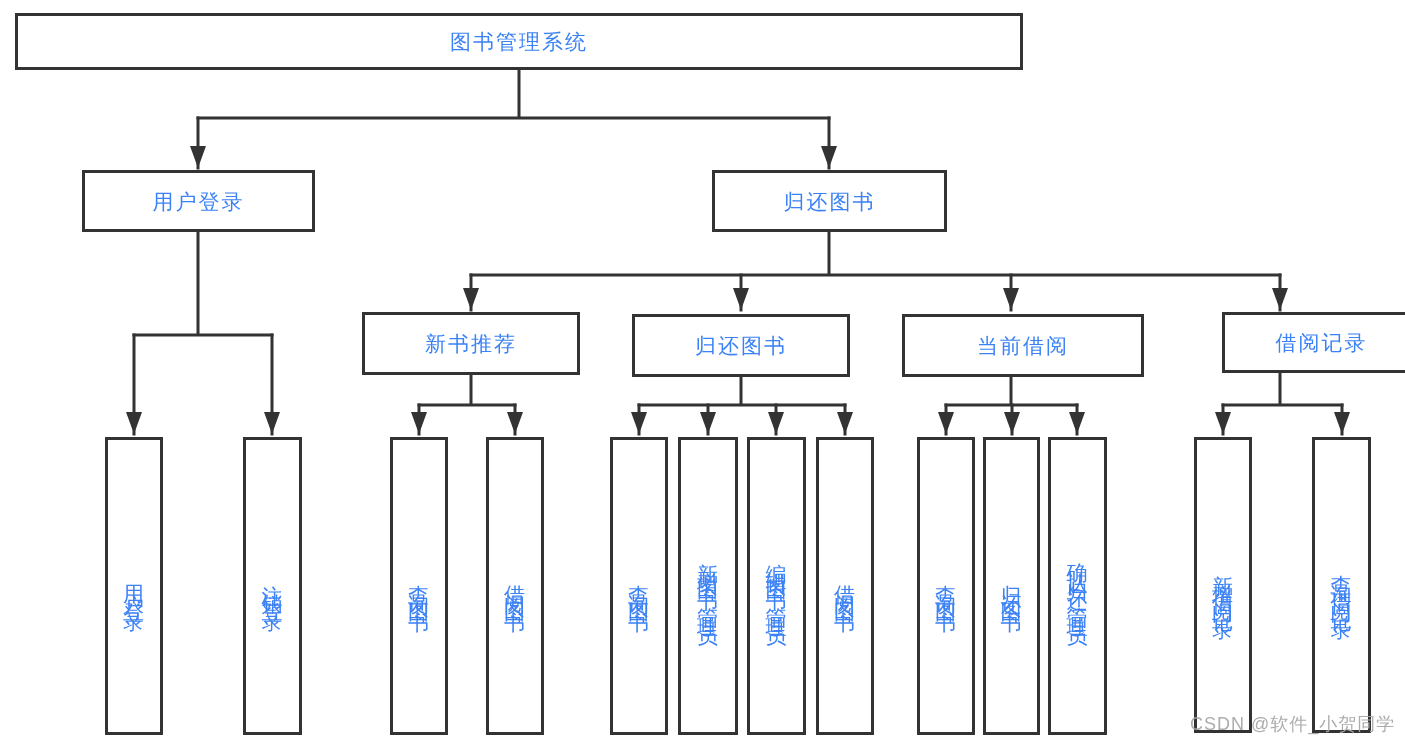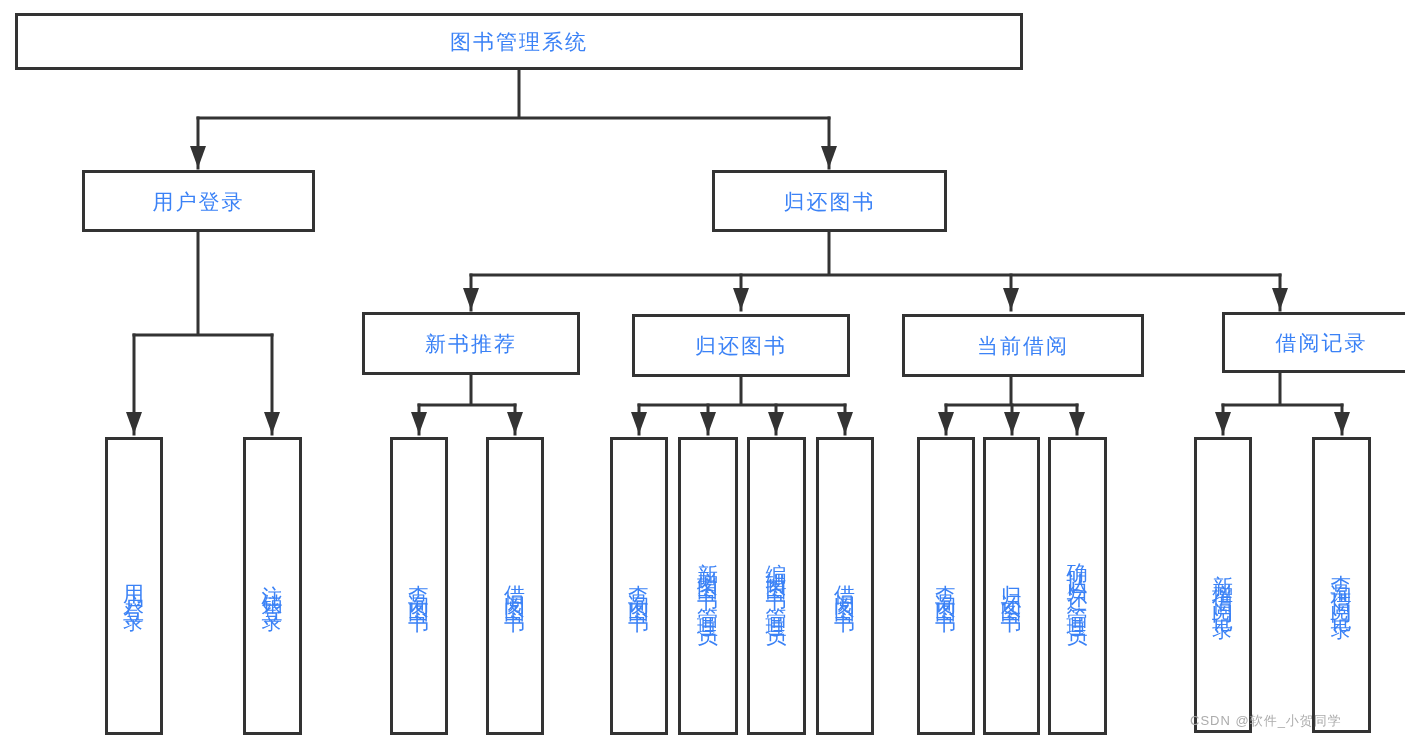--- a/index.html
+++ b/index.html
@@ -15,21 +15,21 @@
     z-index:2;color:#3b82f6;
   }
   .node.h span{
     font-size:21px;letter-spacing:2px;white-space:nowrap;line-height:1;
   }
   .node.v span{
     writing-mode:vertical-rl;text-orientation:upright;
     font-size:21px;letter-spacing:9px;line-height:1;
   }
   .watermark{
-    position:absolute;z-index:3;font-size:13px;letter-spacing:1px;
+    position:absolute;z-index:3;font-size:18px;letter-spacing:1px;
     color:rgba(168,168,168,0.95);white-space:nowrap;
   }
 </style>
 </head>
 <body>
 
 <div class="canvas">
 
   <svg class="wires" width="1405" height="747" viewBox="0 0 1405 747">
     <defs>

